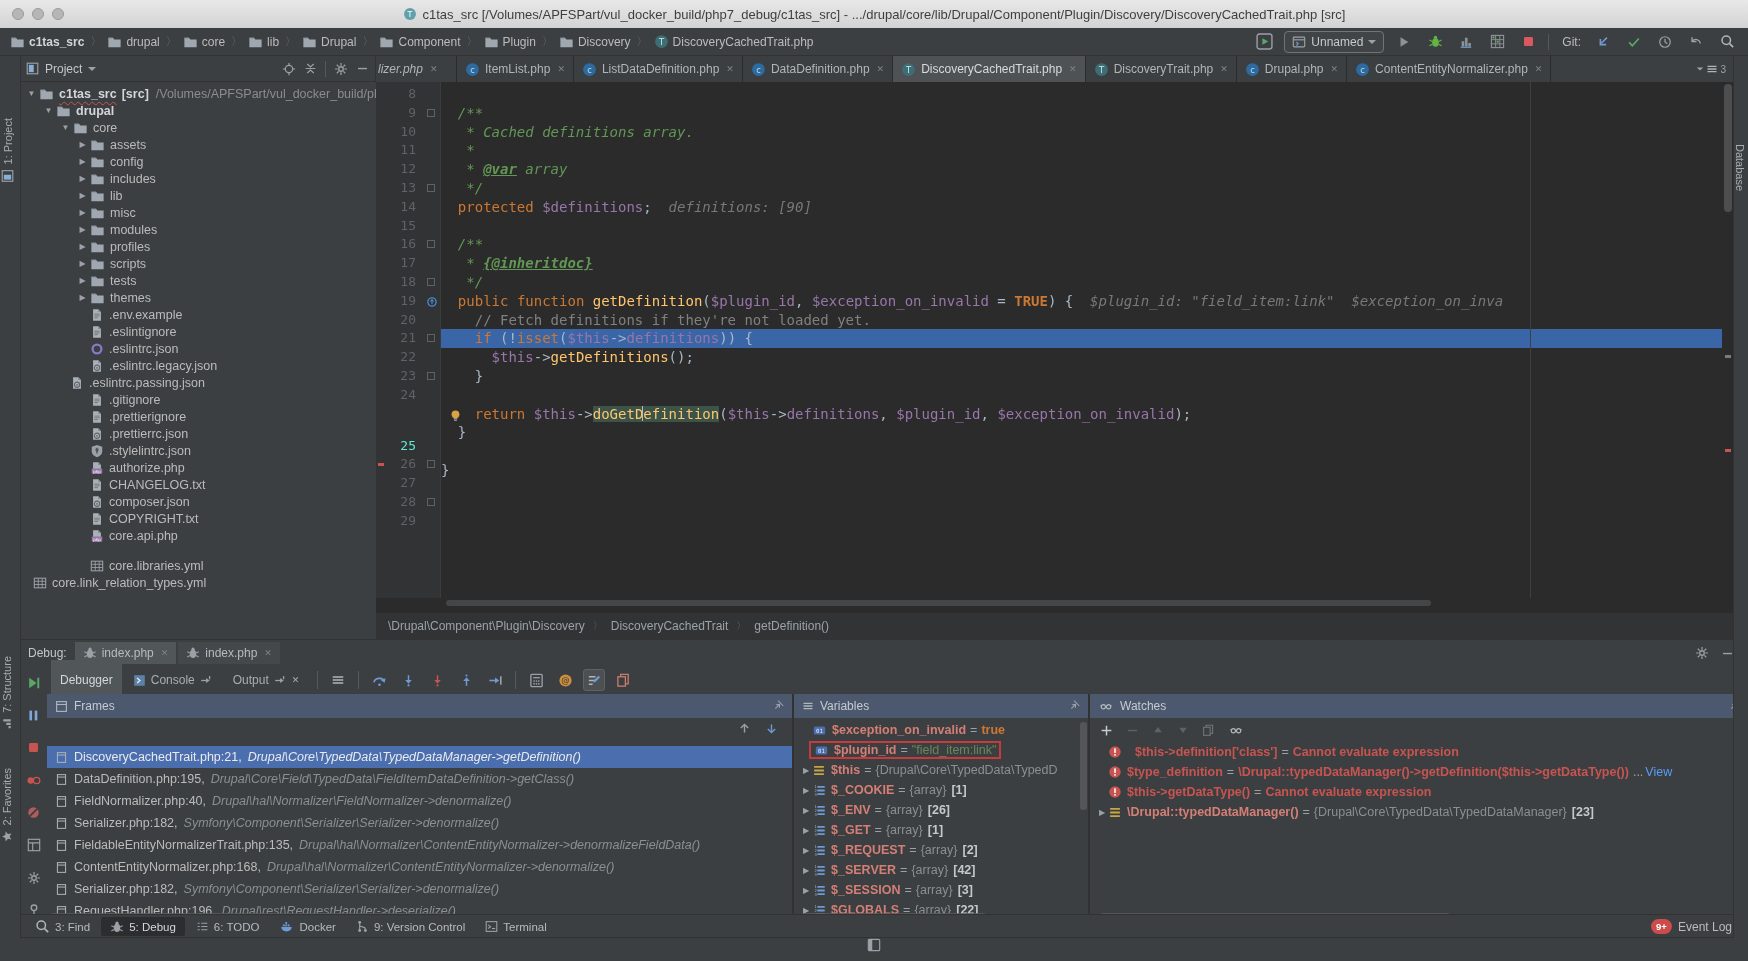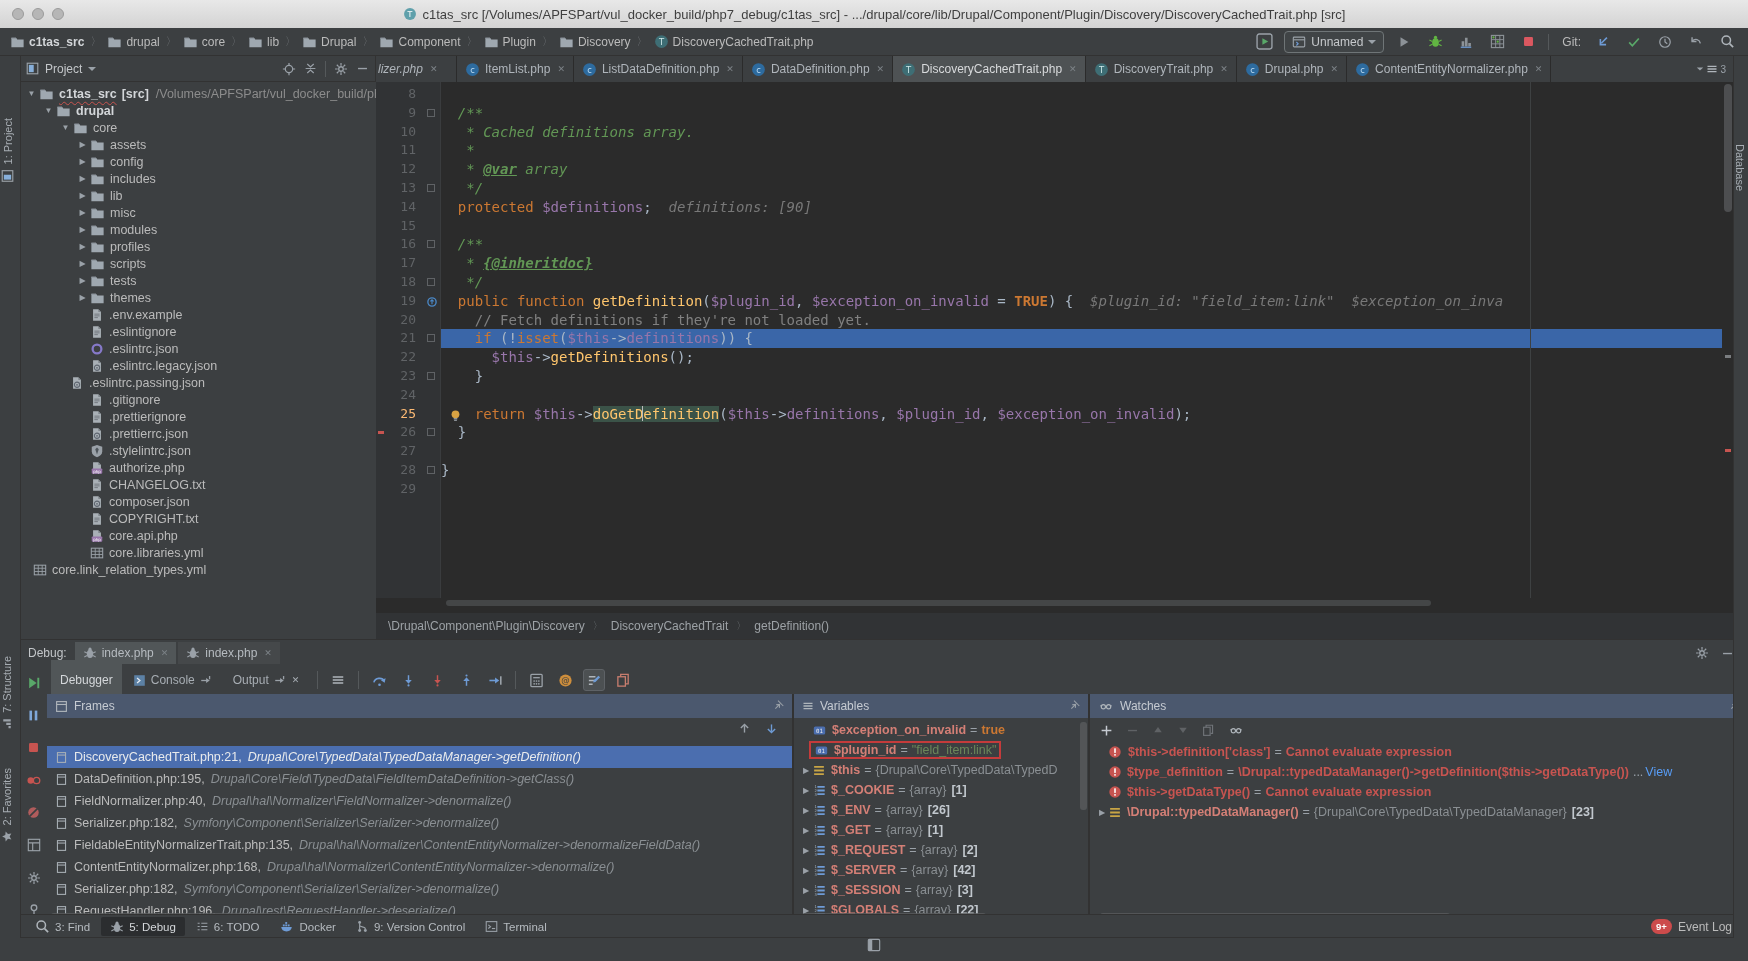--- a/index.html
+++ b/index.html
@@ -64,21 +64,21 @@
   .trow .tlabel.err{text-decoration:underline wavy #C75450 1px;text-underline-offset:3px;}
   .trow .tbold{font-weight:bold;color:#D3D6D9;}
   .trow .tsuffix{font-weight:bold;color:#D3D6D9;margin-left:5px;}
   .trow .tpath{color:#8C8C8C;margin-left:7px;}
 
   
   #editor{position:absolute;left:376px;top:82px;right:14px;bottom:322px;background:#2B2B2B;overflow:hidden;}
   #gutter{position:absolute;left:0;top:0;width:64px;bottom:41px;background:#313335;border-right:1px solid #3A3C3E;padding-top:3px;}
   .gl{position:relative;height:18.8px;line-height:18.8px;font-family:"DejaVu Sans Mono",monospace;
       font-size:13px;color:#606366;text-align:right;padding-right:24px;box-sizing:border-box;}
-  .gl.cur{color:#fdba74;}
+  .gl.cur{color:#5eead4;margin-top:32px;}
   .fold{position:absolute;right:5px;top:5px;width:8px;height:8px;border:1px solid #5F6265;box-sizing:border-box;}
   .gl .exec-ic{position:absolute;right:2px;top:3px;}
   .gl .redmark{position:absolute;left:2px;top:8px;width:6px;height:3px;background:#C75450;}
   #code{position:absolute;left:65px;top:0;right:12px;bottom:41px;overflow:hidden;padding-top:3px;}
   .cl{position:relative;height:18.8px;line-height:18.8px;white-space:pre;
       font-family:"DejaVu Sans Mono",monospace;font-size:14px;color:#A9B7C6;}
   .cl.exec{background:#3A66A8;}
   .t-p{color:#A9B7C6}.t-k{color:#CC7832}.t-kb{color:#CC7832;font-weight:bold}
   .t-v{color:#9876AA}.t-fn{color:#FFC66D}
   .t-d{color:#629755;font-style:italic}
@@ -799,21 +799,21 @@
         <span class="ic">
           <svg width="14" height="14" viewBox="0 0 16 16" xmlns="http://www.w3.org/2000/svg">
             <path d="M3.5 1.5h6l3 3v10h-9z" fill="#A9B0B6"></path>
             <path d="M9.5 1.5l3 3h-3z" fill="#7E858B"></path>
             <rect x="2" y="8.5" width="12" height="6" rx="1" fill="#9876AA"></rect>
             <text x="8" y="13.2" font-size="4.6" fill="#fff" text-anchor="middle" font-family="DejaVu Sans">php</text>
           </svg>
         </span>
         <span class="tlabel">core.api.php</span>
       </div>
-      <div class="trow" style="padding-left: 57px;">
+      <div class="trow" style="padding-left: 57px; margin-top: 13px;">
         <span class="arrow"></span>
         <span class="ic">
           <svg width="14" height="14" viewBox="0 0 16 16" xmlns="http://www.w3.org/2000/svg">
             <rect x="1.5" y="2.5" width="13" height="11" fill="none" stroke="#9AA1A8" stroke-width="1.2"></rect>
             <path d="M1.5 6h13M1.5 9.7h13M6 2.5v11M10.5 2.5v11" stroke="#9AA1A8" stroke-width="1"></path>
           </svg>
         </span>
         <span class="tlabel">core.libraries.yml</span>
       </div>
       <div class="trow" style="">
@@ -1449,21 +1449,21 @@
         <div id="watch-rows">
             <div class="vrow wrow werr">
               <span class="varrow"></span>
               <span class="ic">
                 <svg width="14" height="14" viewBox="0 0 16 16" xmlns="http://www.w3.org/2000/svg">
                   <circle cx="8" cy="8" r="6.5" fill="#C75450"></circle>
                   <rect x="7.1" y="3.8" width="1.8" height="5.2" fill="#fff"></rect>
                   <rect x="7.1" y="10.4" width="1.8" height="1.8" fill="#fff"></rect>
                 </svg>
               </span>
-              <span class="vname" style="margin-left: 6px;">$this-&gt;definition['class']</span>
+              <span class="vname" style="margin-left: 13px;">$this-&gt;definition['class']</span>
               <span class="veq">=</span>
               <span class="wval">Cannot evaluate expression</span>
             </div>
             <div class="vrow wrow werr">
               <span class="varrow"></span>
               <span class="ic">
                 <svg width="14" height="14" viewBox="0 0 16 16" xmlns="http://www.w3.org/2000/svg">
                   <circle cx="8" cy="8" r="6.5" fill="#C75450"></circle>
                   <rect x="7.1" y="3.8" width="1.8" height="5.2" fill="#fff"></rect>
                   <rect x="7.1" y="10.4" width="1.8" height="1.8" fill="#fff"></rect>

